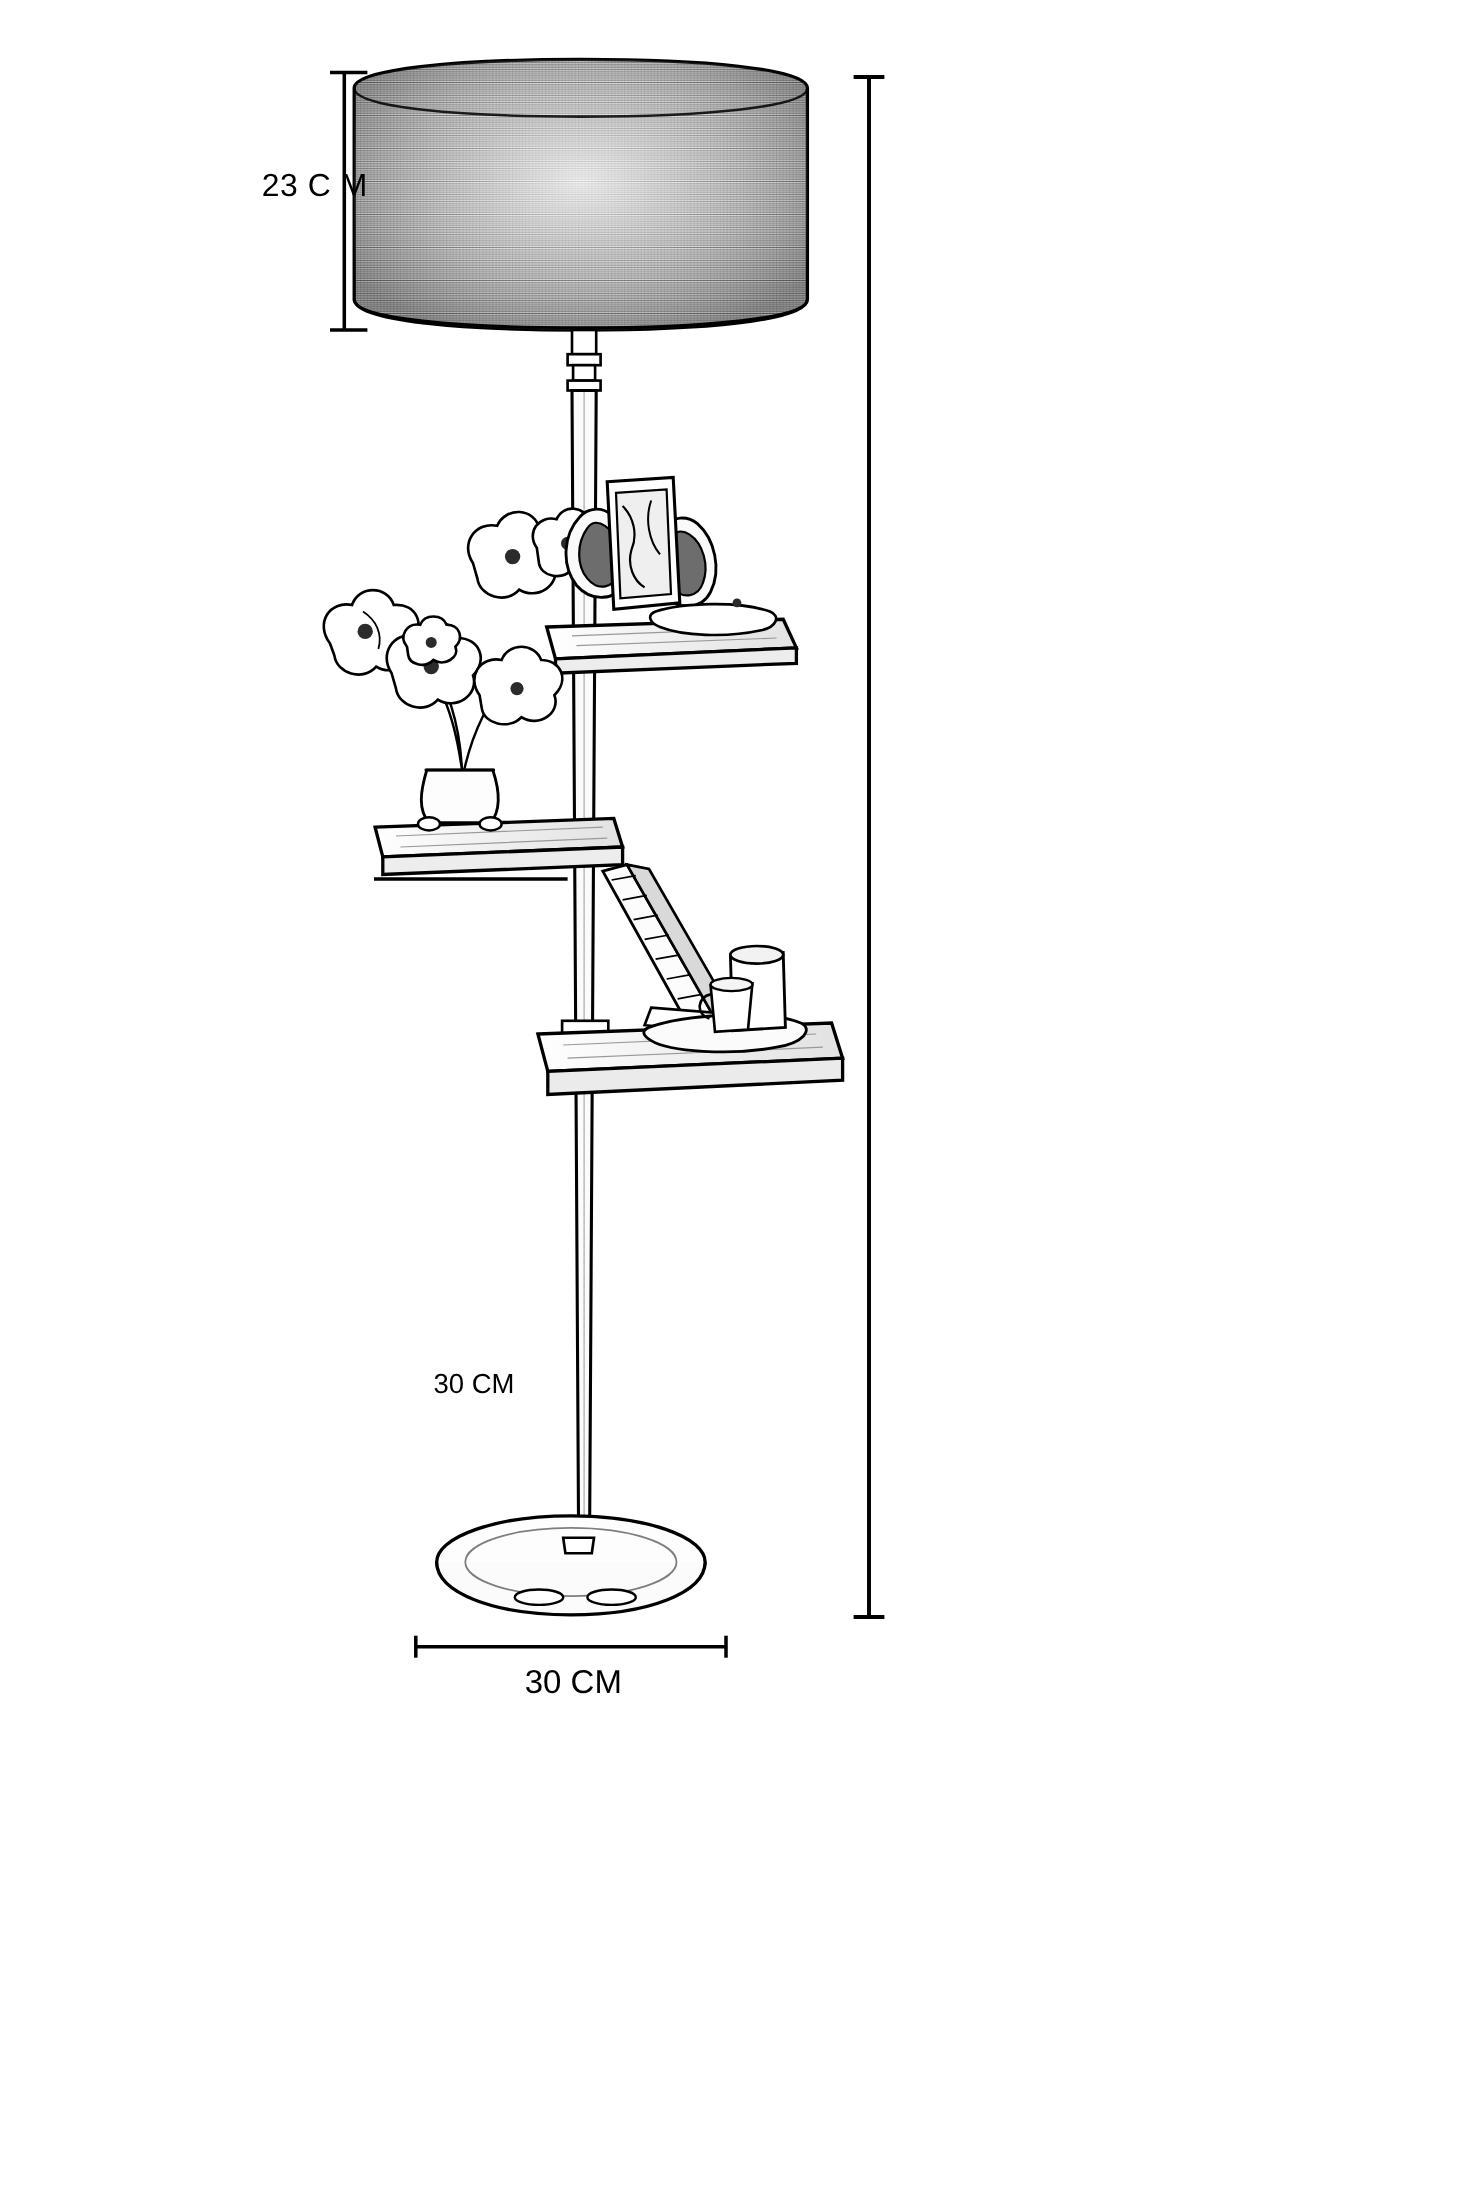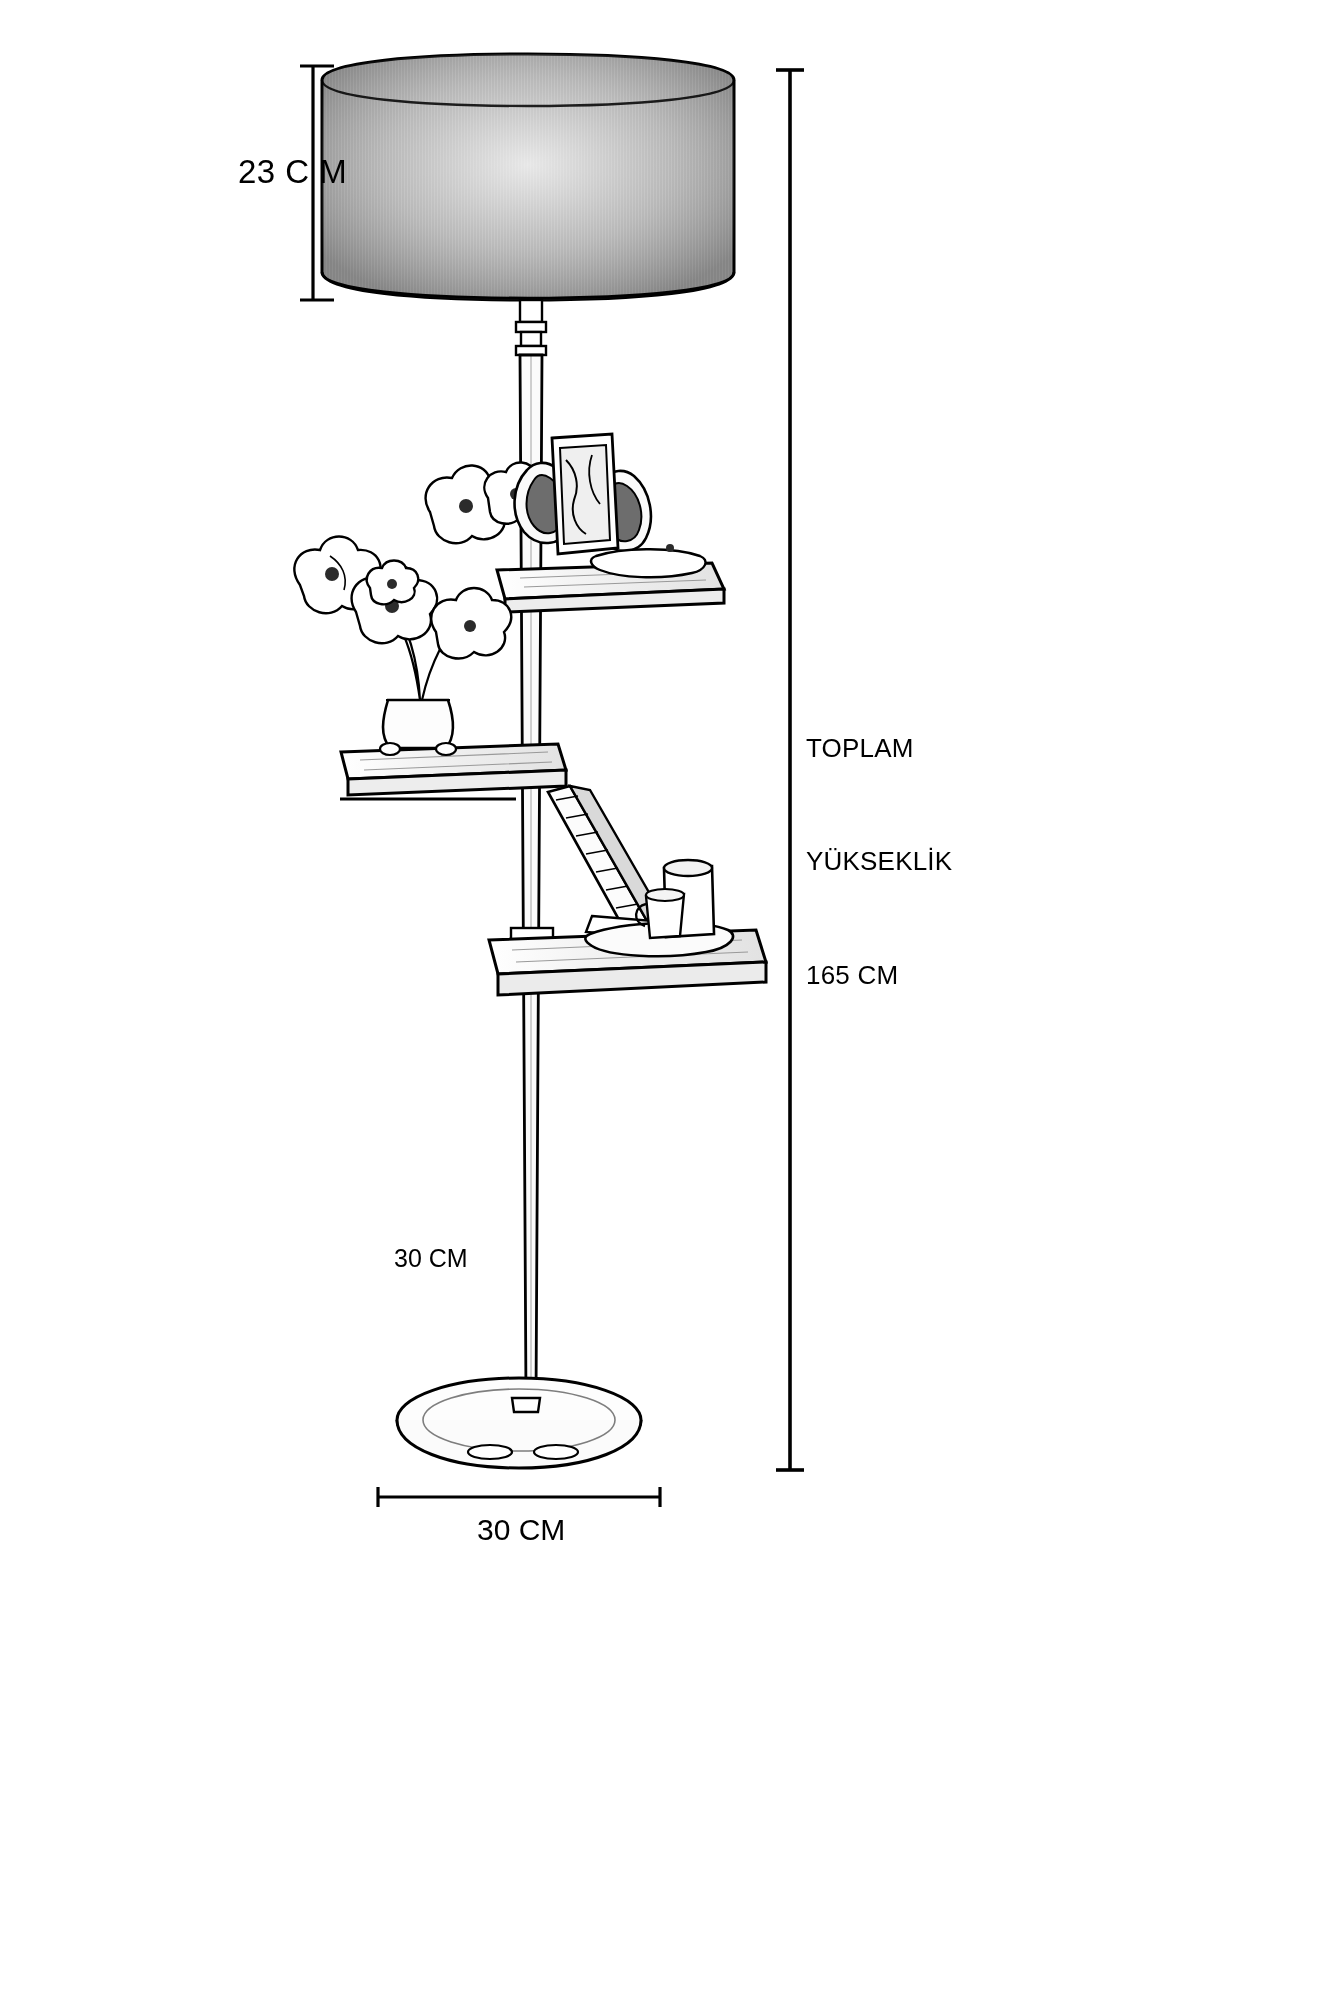--- a/index.html
+++ b/index.html
@@ -25,21 +25,21 @@
     position: absolute;
     font-family: "Liberation Sans", sans-serif;
     color: #000000;
     white-space: pre;
     line-height: 1.45;
   }
 
   #label-shade-height {
     left: 238px;
     top: 148px;
-    font-size: 33px;
+    font-size: 29px;
     letter-spacing: 0.5px;
   }
 
   #label-total-height {
     left: 806px;
     top: 655px;
     font-size: 26px;
     letter-spacing: 0.2px;
   }
 
@@ -231,23 +231,18 @@
       <path d="M397 1420 C397 1448 449 1468 519 1468 C589 1468 641 1448 641 1420" fill="#fbfbfb" stroke-width="3"></path>
       <ellipse cx="519" cy="1420" rx="96" ry="31" stroke-width="1.6" fill="none" opacity="0.5"></ellipse>
       <ellipse cx="490" cy="1452" rx="22" ry="7" stroke-width="2.2" fill="#ffffff"></ellipse>
       <ellipse cx="556" cy="1452" rx="22" ry="7" stroke-width="2.2" fill="#ffffff"></ellipse>
       <path d="M512 1398 L540 1398 L538 1412 L514 1412 Z" stroke-width="2.4" fill="#ffffff"></path>
     </g>
   </svg>
 
   <div class="dim-label" id="label-shade-height">23 C M</div>
 
-  <div class="dim-label" id="label-total-height">
-    <span>TOPLAM</span>
-    <span>YÜKSEKLİK</span>
-    <span>165 CM</span>
-  </div>
 
   <div class="dim-label" id="label-base-gap">30 CM</div>
 
   <div class="dim-label" id="label-base-width">30 CM</div>
 
 </div>
 
 </body></html>

